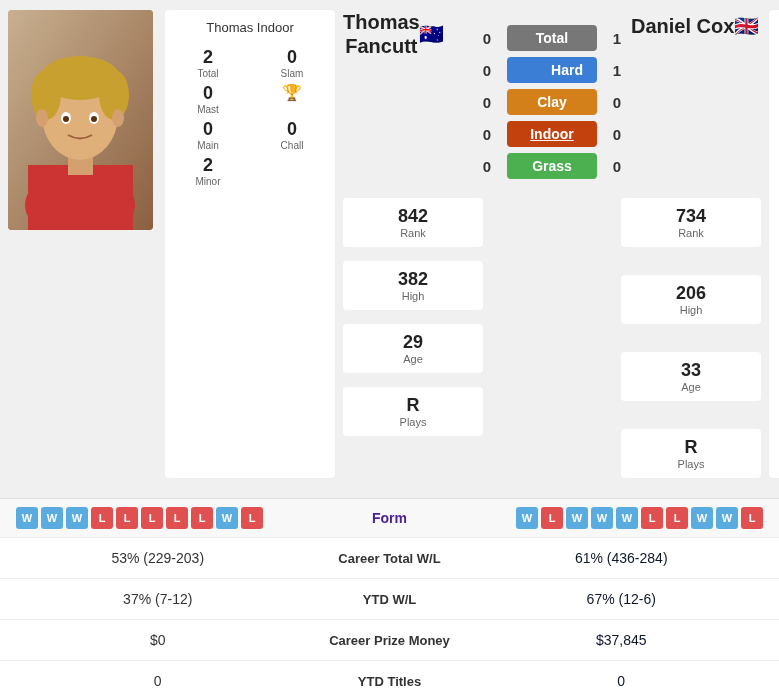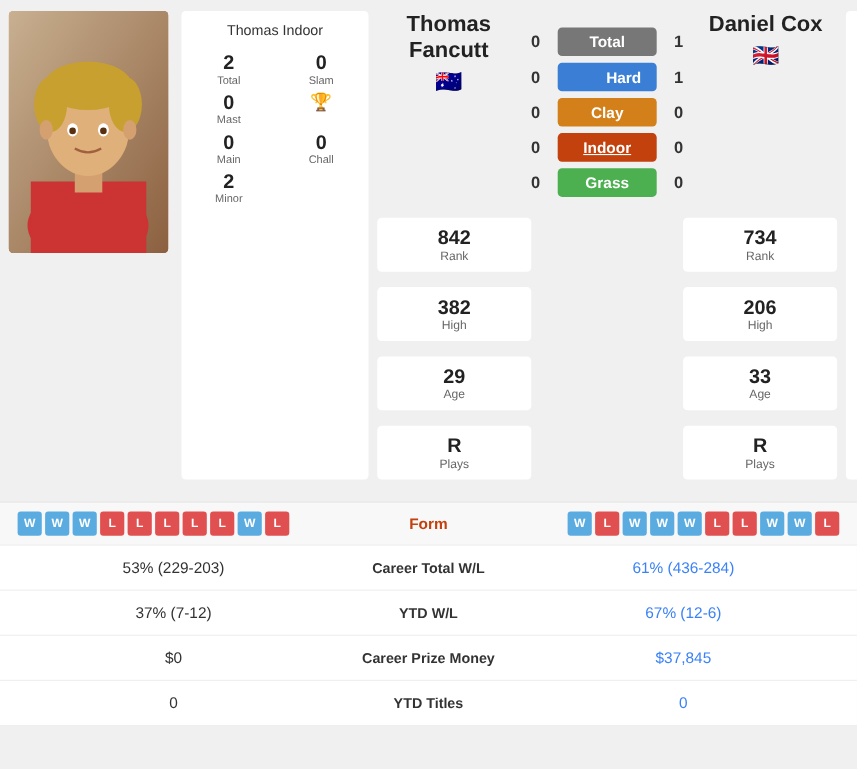--- a/index.html
+++ b/index.html
@@ -212,21 +212,21 @@
       gap: 3px;
       flex: 1;
       justify-content: flex-end;
     }
 
     .form-label {
       width: 140px;
       text-align: center;
       font-weight: bold;
       font-size: 14px;
-      color: #c2410c;
+      color: #4c1d95;
     }
 
     .badge {
       width: 22px;
       height: 22px;
       border-radius: 3px;
       display: flex;
       align-items: center;
       justify-content: center;
       font-size: 11px;
@@ -255,32 +255,32 @@
       text-align: center;
       font-weight: bold;
       font-size: 13px;
       color: #333;
     }
 
     .stat-row-right {
       flex: 1;
       text-align: center;
       font-size: 14px;
-      color: #3b82f6;
+      color: #0f172a;
     }
 
     
     .photo-svg-left {
       width: 145px;
       height: 220px;
     }
 
     .player-header-block {
       display: flex;
-      flex-direction: column;
+      flex-direction: row;
       align-items: center;
       margin-bottom: 12px;
     }
   </style>
 </head>
 <body>
 
 <div class="main-container">
 
   <div class="top-section">
@@ -410,21 +410,21 @@
           <div class="middle-stats">
             <div class="mid-stat-value">29</div>
             <div class="mid-stat-label">Age</div>
           </div>
           <div class="middle-stats">
             <div class="mid-stat-value">R</div>
             <div class="mid-stat-label">Plays</div>
           </div>
         </div>
 
-        <div style="display:flex;flex-direction:column;gap:6px;width:110px;align-items:flex-end;">
+        <div style="display:flex;flex-direction:column;gap:20px;width:110px;align-items:flex-end;">
           <div class="middle-stats">
             <div class="mid-stat-value">734</div>
             <div class="mid-stat-label">Rank</div>
           </div>
           <div class="middle-stats">
             <div class="mid-stat-value">206</div>
             <div class="mid-stat-label">High</div>
           </div>
           <div class="middle-stats">
             <div class="mid-stat-value">33</div>

